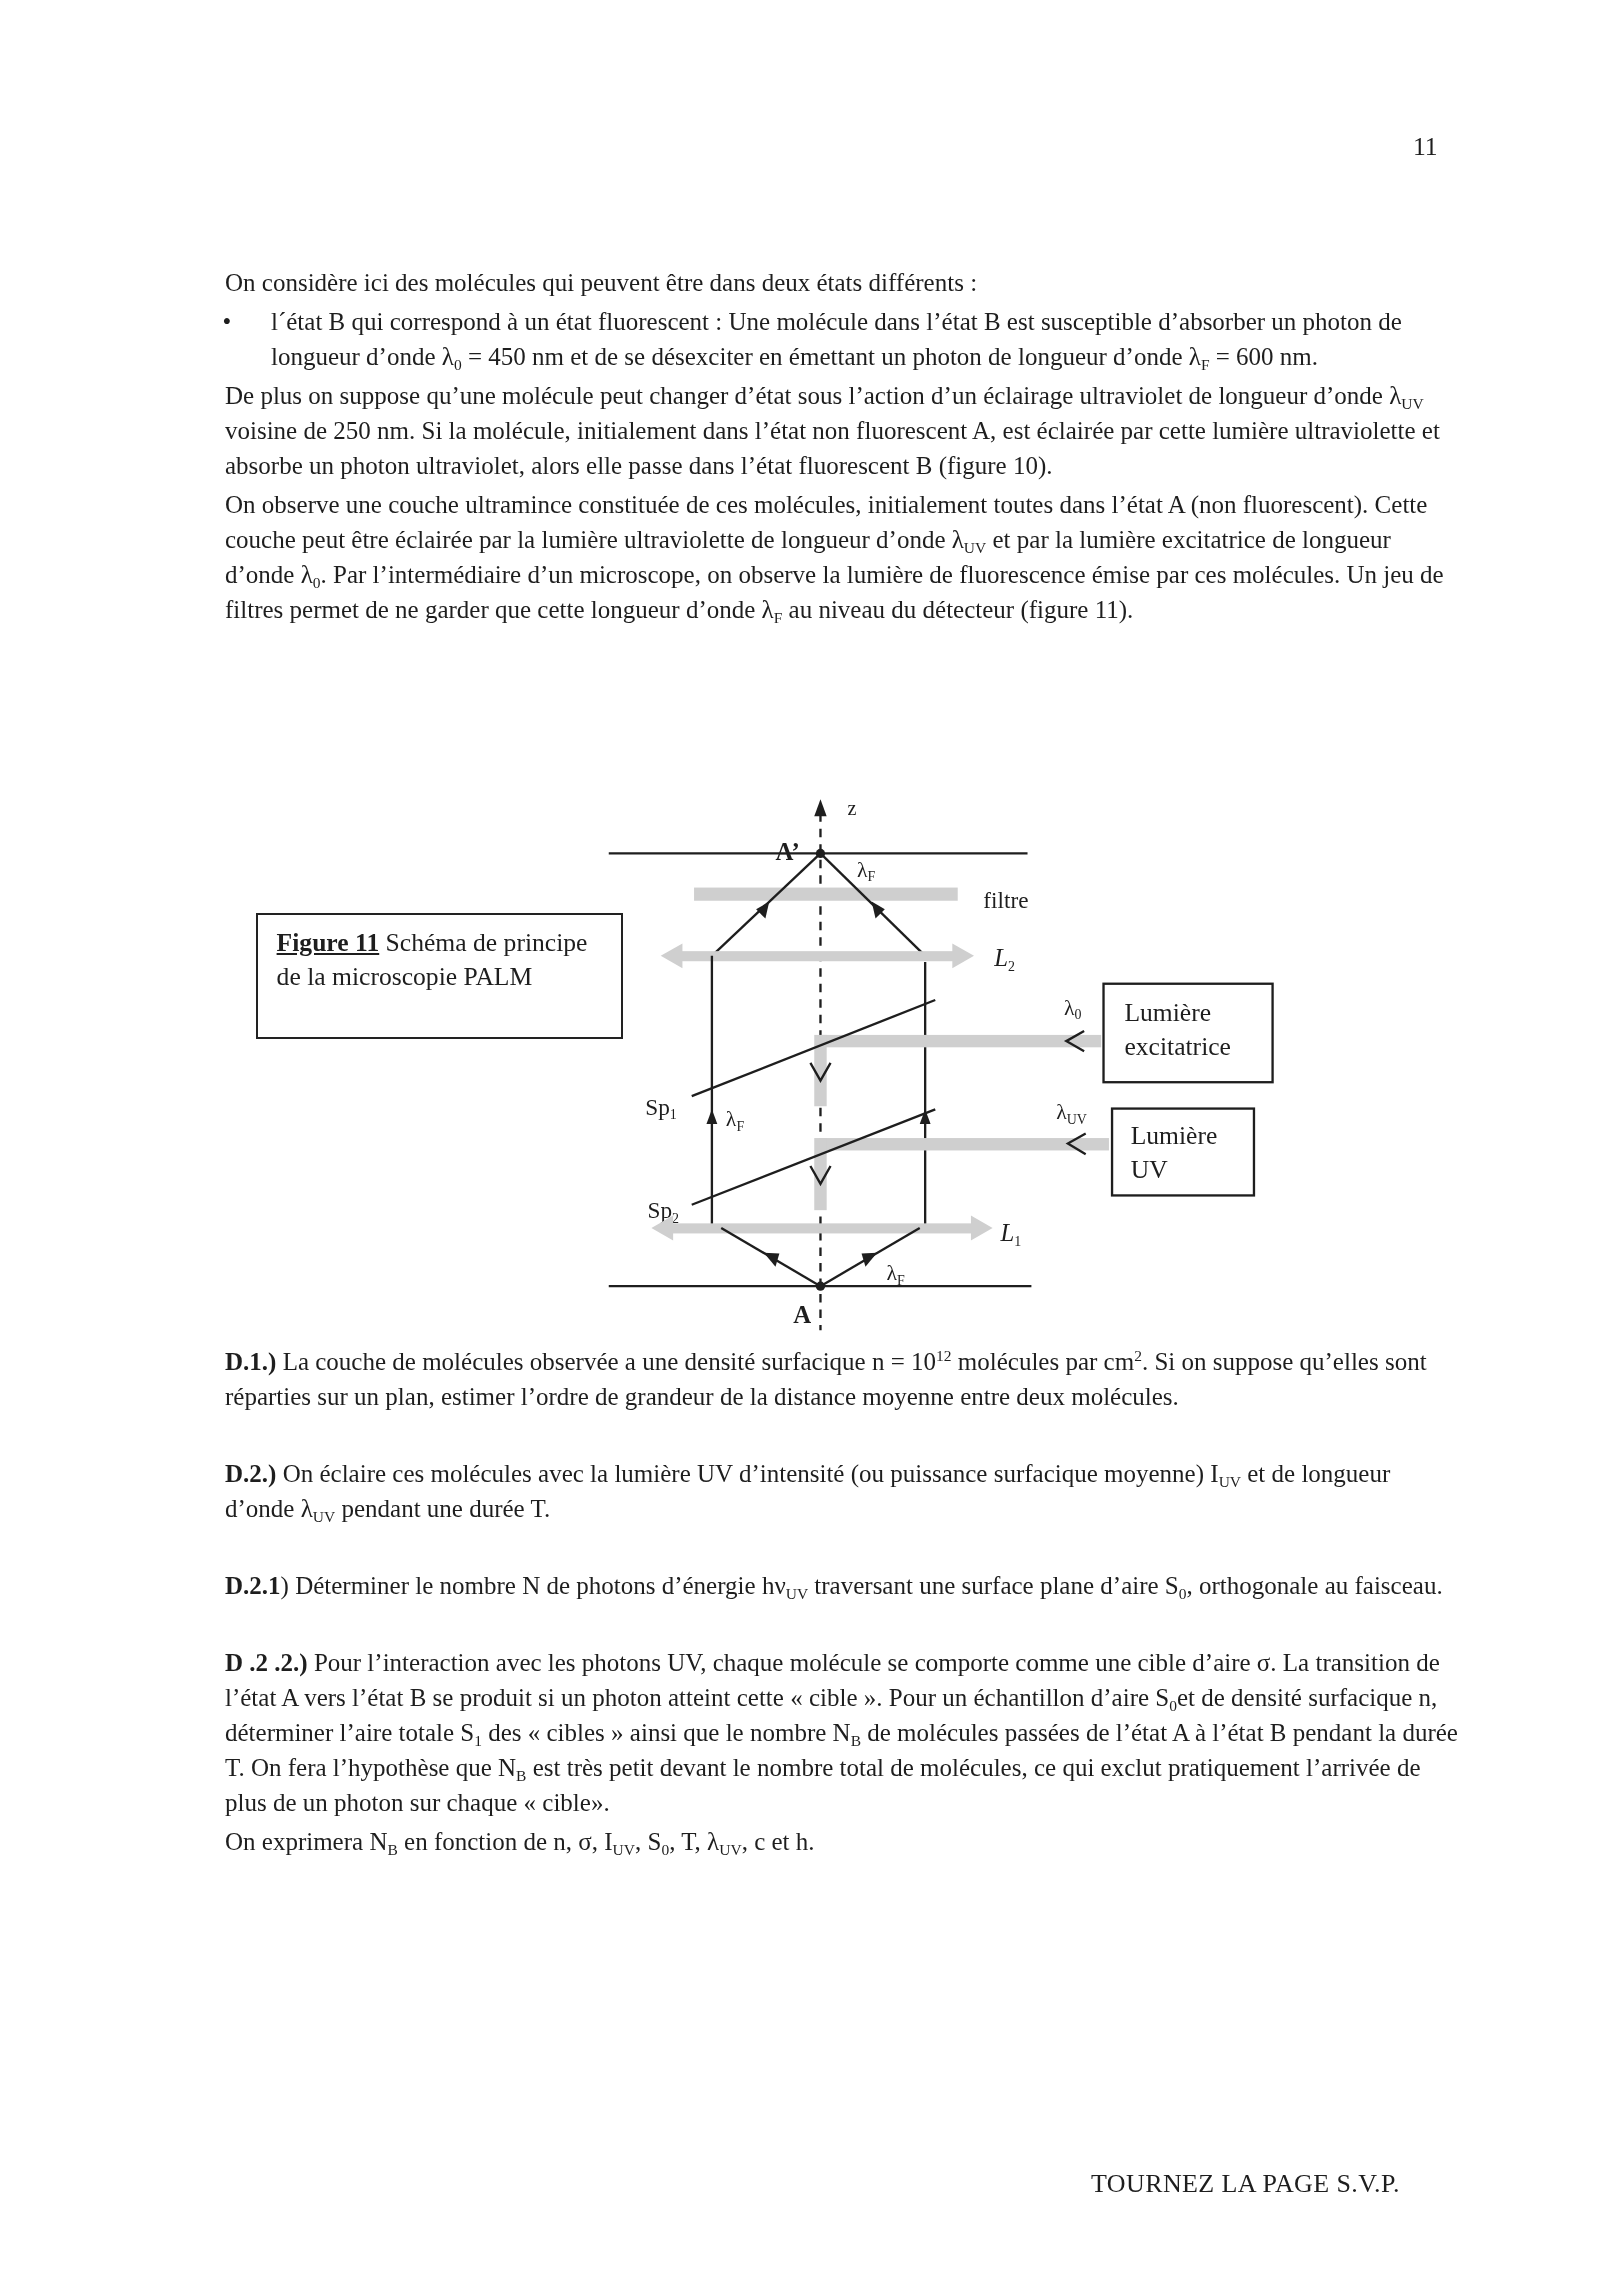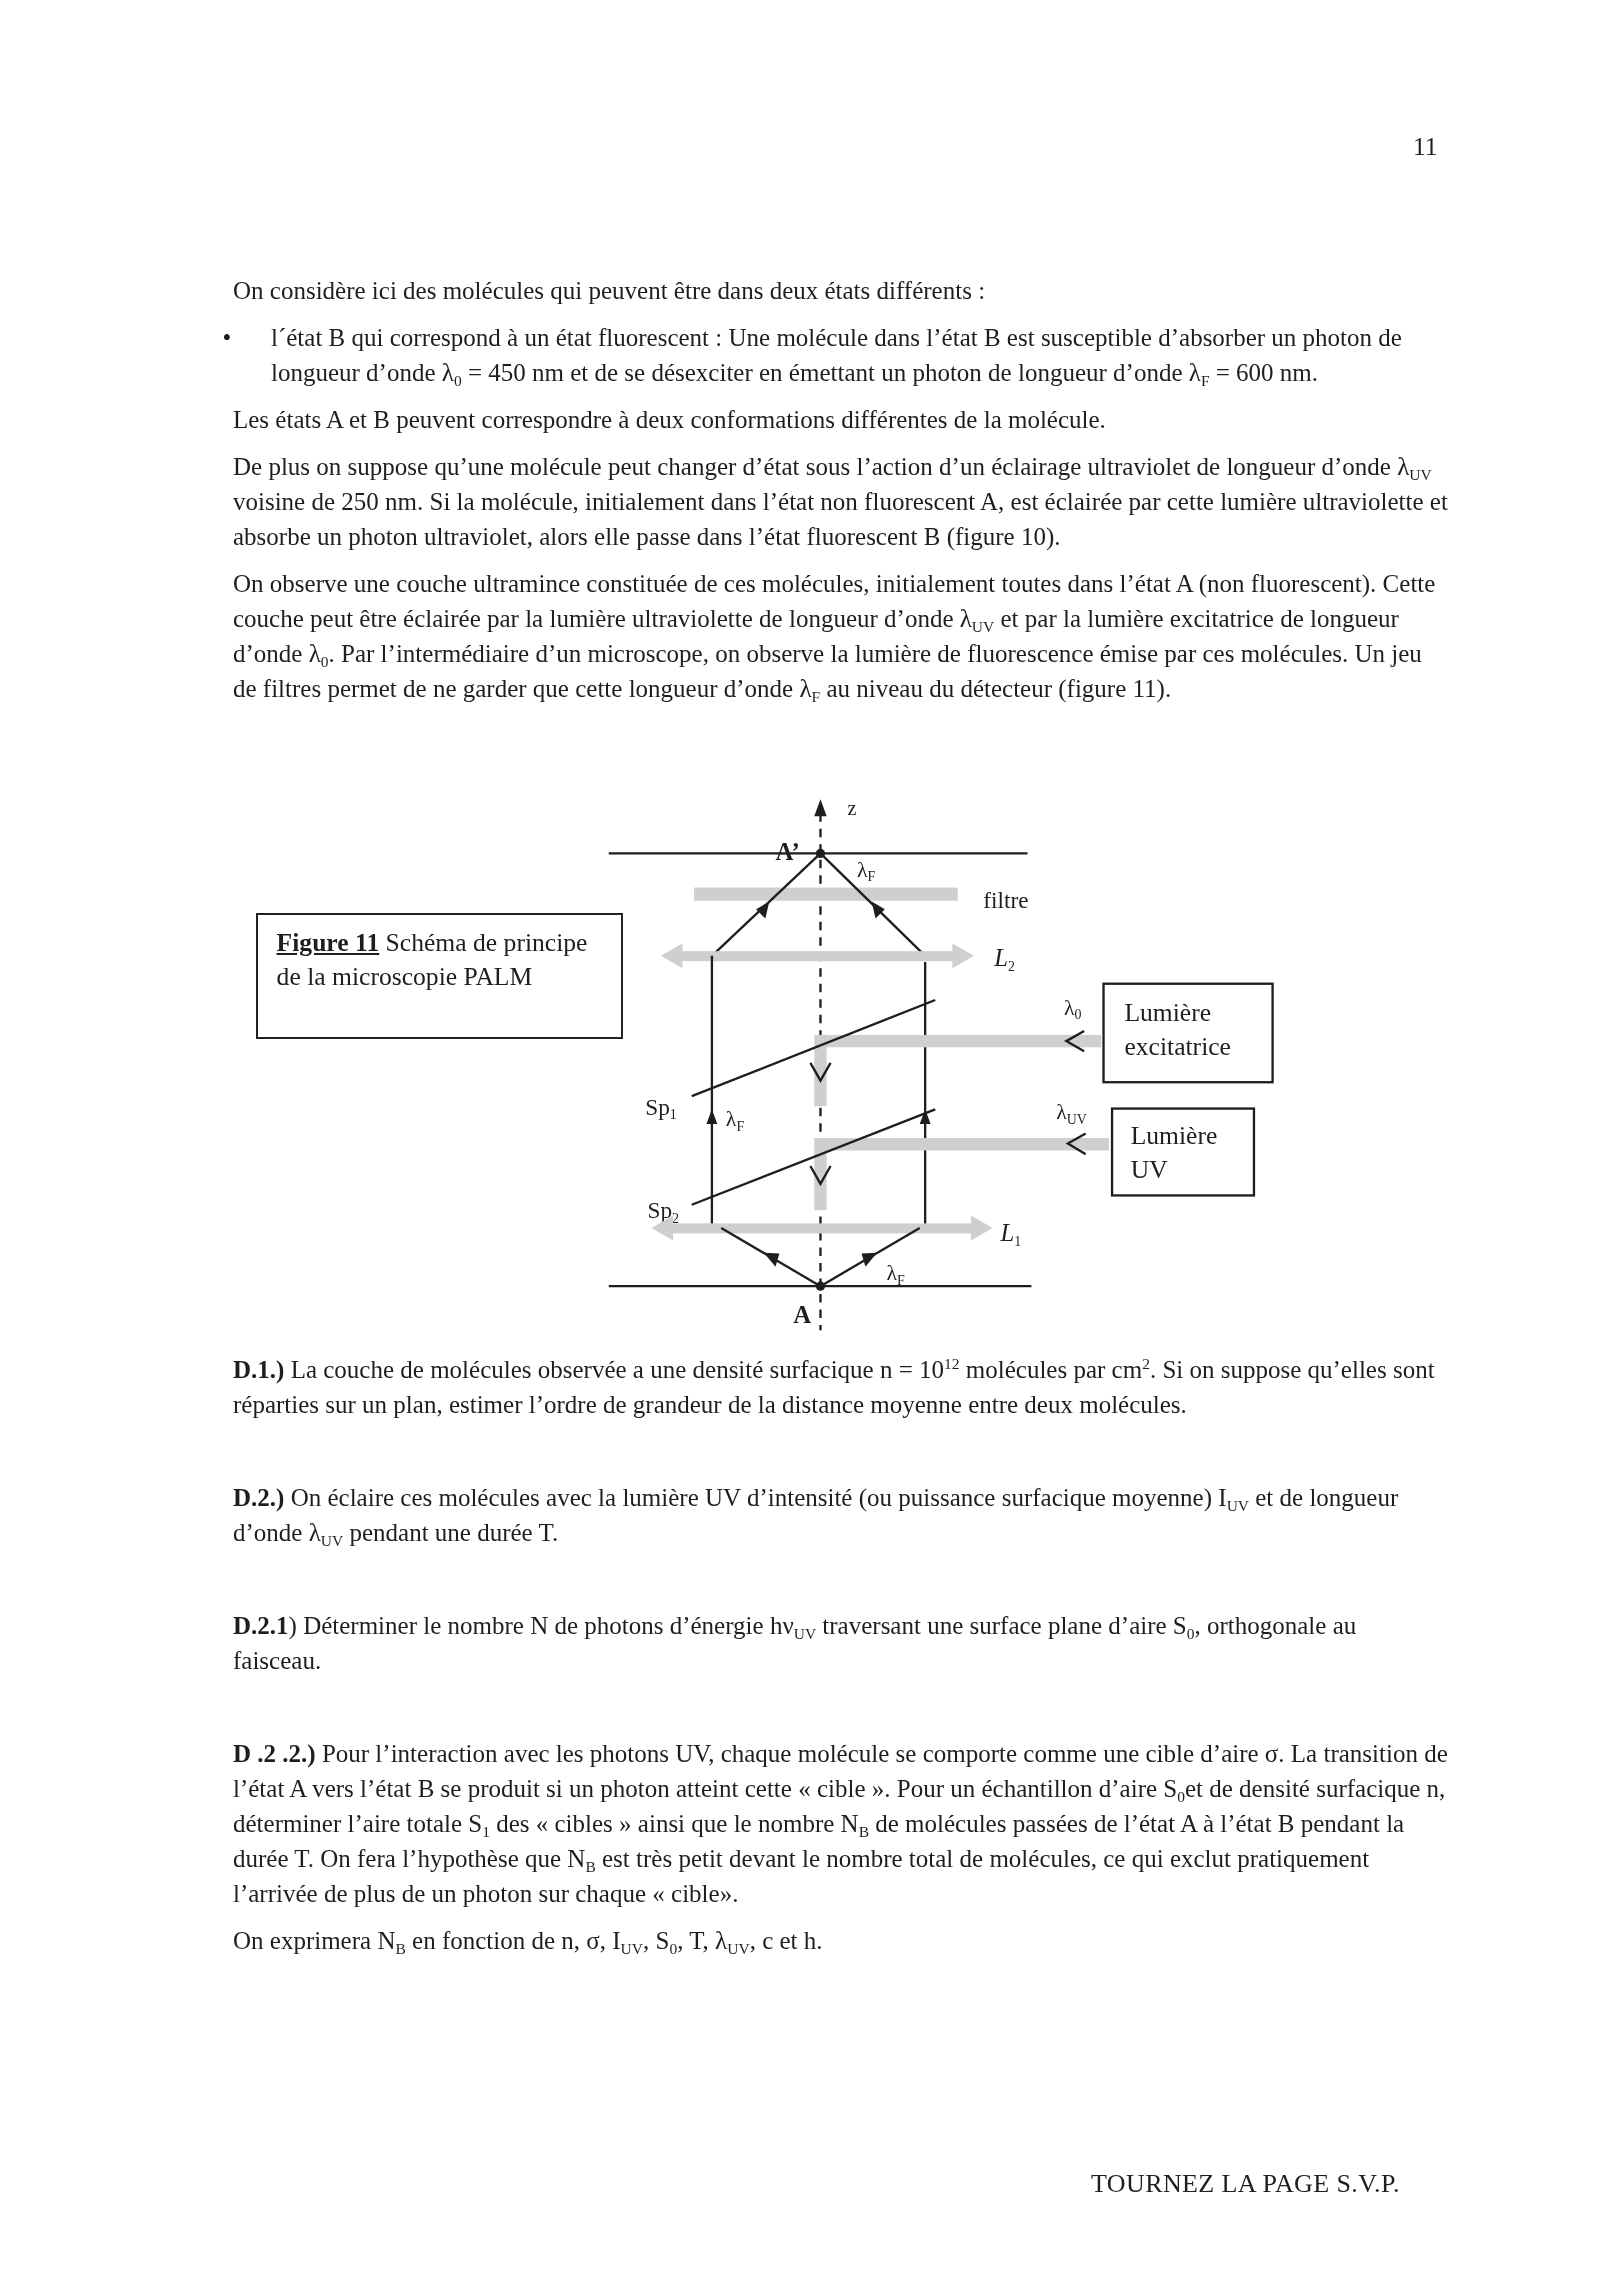--- a/index.html
+++ b/index.html
@@ -1,20 +1,20 @@
 <!DOCTYPE html>
 <html style="font-size:12.4px"><head>
 <meta charset="utf-8">
 <style>
   html, body { margin:0; padding:0; background:#ffffff; }
   body { width:1620px; height:2273px; position:relative; overflow:hidden;
          font-family:"Liberation Serif", "DejaVu Serif", serif; color:#1e1e1e; }
   .page-num { position:absolute; left:1413px; top:132px; font-size:25.6px;font-family:Liberation Serif, serif; }
   .text-block { position:absolute; left:221px; width:1241px; font-size:25px; line-height:35px; }
-  .text-block p { margin:12px; }
+  .text-block p { margin:4px; }
   ul.bullets { margin:0; padding:0; list-style:none; }
   ul.bullets li { position:relative; padding-left:50px; }
   ul.bullets li::before { content:"\2022"; position:absolute; left:1.6px; top:0; font-size:25px; }
   sub { font-size:15.5px; vertical-align:-4.7px; line-height:0; }
   sup { font-size:15.5px; vertical-align:9.3px; line-height:0; }
   .bold { font-weight:bold; }
   .gap { height:34px; }
   .fig-caption { position:absolute; left:256px; top:913px; width:367px; height:126px;
                  border:2.3px solid #222; box-sizing:border-box; padding:11px 18.6px;
                  font-size:25.6px; line-height:34px; }
@@ -26,21 +26,20 @@
 </head>
 <body>
 
 <div class="page-num">11</div>
 
 <div class="text-block" style="top:261px;">
   <p>On considère ici des molécules qui peuvent être dans deux états différents :</p>
   <ul class="bullets">
     <li><span>l´état B qui correspond à un état fluorescent : Une molécule dans l’état B est susceptible d’absorber un photon de longueur d’onde λ</span><sub>0</sub><span> = 450 nm et de se désexciter en émettant un photon de longueur d’onde λ</span><sub>F</sub><span> = 600 nm.</span></li>
   </ul>
-  <p>Les états A et B peuvent correspondre à deux conformations différentes de la molécule.</p>
   <p><span>De plus on suppose qu’une molécule peut changer d’état sous l’action d’un éclairage ultraviolet de longueur d’onde λ</span><sub>UV</sub><span> voisine de 250 nm. Si la molécule, initialement dans l’état non fluorescent A, est éclairée par cette lumière ultraviolette et absorbe un photon ultraviolet, alors elle passe dans l’état fluorescent B (figure 10).</span></p>
   <p><span>On observe une couche ultramince constituée de ces molécules, initialement toutes dans l’état A (non fluorescent). Cette couche peut être éclairée par la lumière ultraviolette de longueur d’onde λ</span><sub>UV</sub><span> et par la lumière excitatrice de longueur d’onde λ</span><sub>0</sub><span>. Par l’intermédiaire d’un microscope, on observe la lumière de fluorescence émise par ces molécules. Un jeu de filtres permet de ne garder que cette longueur d’onde λ</span><sub>F</sub><span> au niveau du détecteur (figure 11).</span></p>
 </div>
 
 <div class="fig-caption">
   <span class="fig-num">Figure 11</span><span> Schéma de principe de la microscopie PALM</span>
 </div>
 
 <svg class="diagram" width="1620" height="2273" viewBox="0 0 2089 2930">
 

